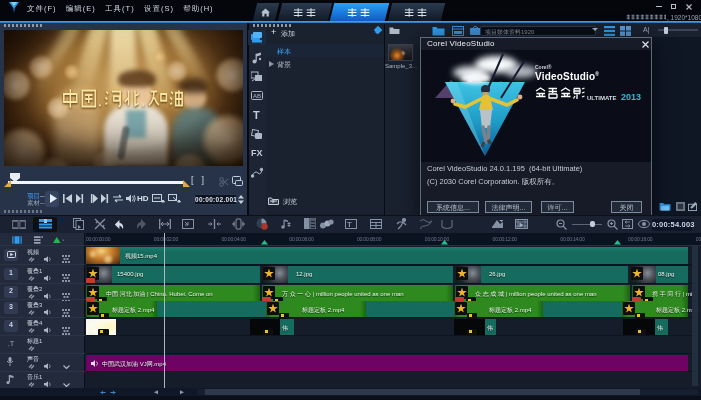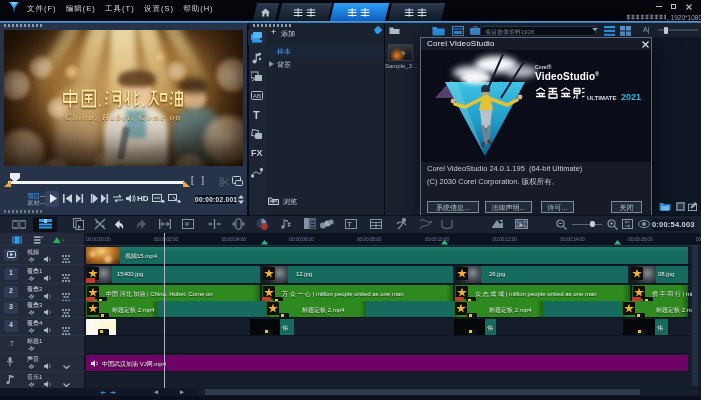--- a/index.html
+++ b/index.html
@@ -98,21 +98,20 @@
   <svg class="a" style="left:58px;top:57px;filter:drop-shadow(0 1px 1px rgba(60,30,0,.9)) drop-shadow(0 0 3px rgba(255,200,90,.6))" width="122" height="23" viewBox="0 0 132 20" preserveAspectRatio="none" fill="none" stroke="#f9e6a4" stroke-width="1.7">
     <path d="M9,2 V18 M2,6 H16 V13 H2 Z"></path>
     <path d="M22,3 H36 V17 H22 Z M25,7 H33 M25,10.5 H33 M29,7 V14"></path>
     <circle cx="41" cy="16" r="1" fill="#f9e6a4" stroke="none"></circle>
     <path d="M48,4 l2,2 M47,9 l2,2 M47,15 l2,-1 M54,4 H64 M56,8 H62 V12 H56 Z M63,4 V15 q0,2 -2,2"></path>
     <path d="M72,3 V16 M72,9 l-4,4 M79,3 V16 l4,-2 M79,8 l4,-2"></path>
     <circle cx="88" cy="16" r="1" fill="#f9e6a4" stroke="none"></circle>
     <path d="M96,4 H103 M99.5,4 Q99.5,12 94,16 M100,9 Q102,14 105,15.5 M107,6 H113 V12 H107 Z"></path>
     <path d="M118,4 l2,2 M117,9 l2,2 M117,15 l2,-1 M123,5 H130 V16 H123 Z M126.5,3 V16 M123,10.5 H130"></path>
   </svg>
-  <div class="a" style="left:0px;top:82px;width:239px;text-align:center;font-family:'Liberation Serif',serif;font-style:italic;font-size:9px;letter-spacing:1.5px;color:#f3d584;text-shadow:0 1px 1px rgba(80,40,0,.8)">China. Hubei. Come on</div>
 </div>
 
 <svg class="a" style="left:10px;top:173px" width="10" height="9" viewBox="0 0 10 9">
     <path d="M0,0 H10 V5 L5,9 L0,5 Z" fill="#e8edf3"></path>
   </svg>
 <div class="a" style="left:8px;top:180.5px;width:176px;height:3.5px;background:#f2f5f8"></div>
 <svg class="a" style="left:4px;top:180px" width="7" height="7" viewBox="0 0 7 7">
     <path d="M7,0 L7,7 L0,7 Z" fill="#e8a93c"></path>
   </svg>
 <svg class="a" style="left:183px;top:180px" width="7" height="7" viewBox="0 0 7 7">
@@ -325,21 +324,21 @@
     </svg>
   <div class="a" style="left:114px;top:14px;font-size:5px;color:#cfd6dd;font-weight:bold">Corel®</div>
   <div class="a" style="left:114px;top:21px;font-size:10px;font-weight:bold;color:#fff;letter-spacing:.2px">VideoStudio<span style="font-size:5px;vertical-align:4px">®</span></div>
   <svg class="a" style="left:114px;top:37px" width="50" height="14" viewBox="0 0 50 14" stroke="#ffffff" stroke-width="1.3" fill="none">
       <path d="M1,4 L5.5,1 L10,4 M1.5,6.5 H10 M1,9.5 H10.5 M4,6.5 l1,2.5 M8,6.5 l-1,2.5"></path>
       <path d="M13.5,1.5 H22 M13.5,4.5 H22 M17.7,1 V6 M13.5,7 H22 M14,7 V11 H22 M22,7 V11"></path>
       <path d="M26,4 L30.5,1 L35,4 M26.5,6.5 H35 M26,9.5 H35.5 M29,6.5 l1,2.5 M33,6.5 l-1,2.5"></path>
       <path d="M39,1.5 H45 M39,4 H45 M39,6.5 H45 M39,1.5 V6.5 M45,1.5 V6.5 M47,2 l2.5,-1 M47,6 l2.5,-1 M47,10 l2.5,-1 M42,7.5 V12 M40,9 l-1.5,2.5"></path>
     </svg>
   <div class="a" style="left:166px;top:45px;font-size:6px;font-weight:bold;color:#d6dde4">ULTIMATE</div>
-  <div class="a" style="left:200px;top:41.5px;font-size:9px;color:#36b6da;font-weight:bold">2021</div>
+  <div class="a" style="left:200px;top:41.5px;font-size:9px;color:#36b6da;font-weight:bold">2013</div>
 </div>
 <div class="a" style="left:427px;top:164px;font-size:7.5px;color:#c6cbd4">Corel VideoStudio 24.0.1.195&nbsp;&nbsp;(64-bit Ultimate)</div>
 <div class="a" style="left:427px;top:177px;font-size:7.5px;color:#c6cbd4">(C) 2030 Corel Corporation. 版权所有。</div>
 <div class="a btn" style="left:427px;top:201px;width:52px">系统信息...</div>
 <div class="a btn" style="left:485px;top:201px;width:47px">法律声明...</div>
 <div class="a btn" style="left:541px;top:201px;width:33px">许可...</div>
 <div class="a btn" style="left:611px;top:201px;width:31px">关闭</div>
 
 <div class="a" style="left:0;top:215px;width:701px;height:18px;background:#1a2231;border-top:1px solid #0c1119"></div>
 <svg class="a" style="left:12px;top:220px;opacity:.75" width="14" height="9" viewBox="0 0 15 10" fill="none" stroke="#95a2b4">

